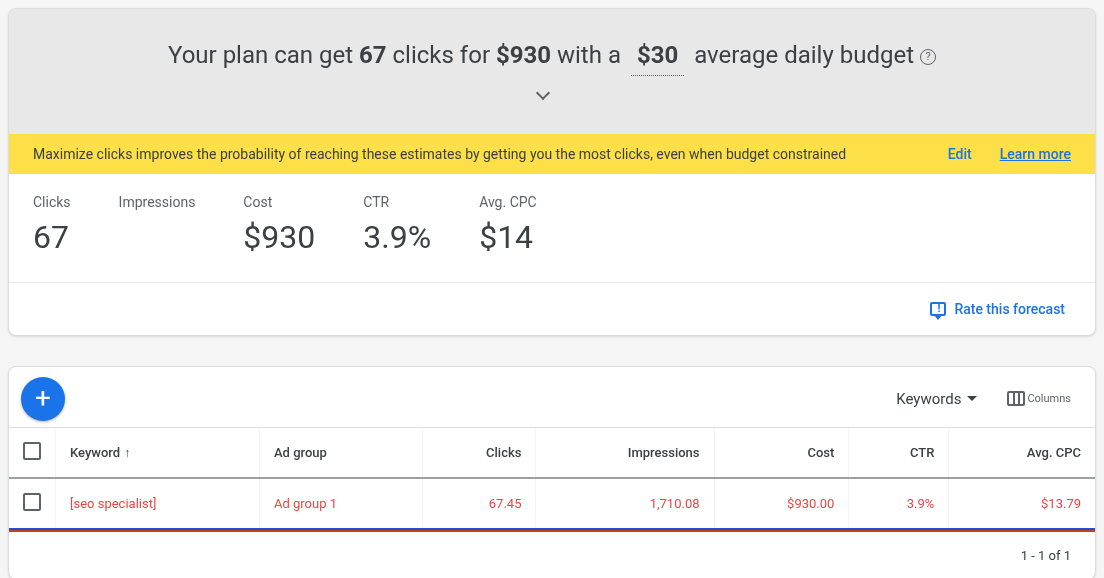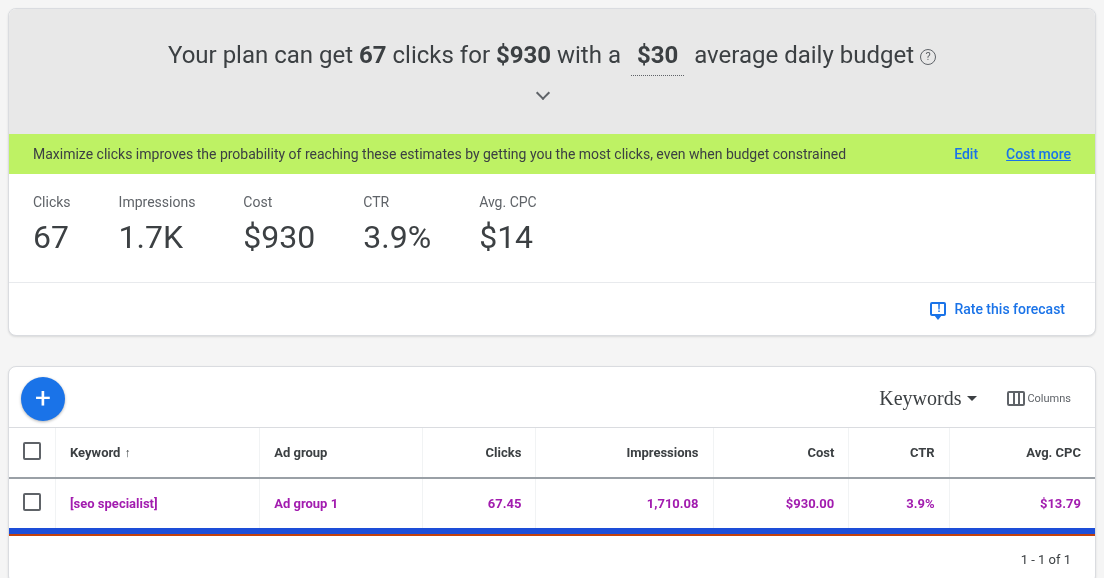--- a/index.html
+++ b/index.html
@@ -57,21 +57,21 @@
     border-right: 2px solid #5f6368;
     border-bottom: 2px solid #5f6368;
     transform: rotate(45deg);
     margin-right: 8px;
     margin-top: -6px;
   }
   .chevron-wrap { position: relative; padding-right: 10px; }
   .cursor-pos { position: absolute; right: -2px; top: 16px; }
 
   .info-bar {
-    background: #bef264;
+    background: #fde047;
     padding: 12px 24px;
     display: flex;
     align-items: center;
     font-size: 14px;
     color: #3c4043;
   }
   .info-bar .spacer { flex: 1; }
   .link { color: #1a73e8; font-weight: 500; cursor: pointer; }
   .link + .link { margin-left: 28px; }
   .link.underline { text-decoration: underline; }
@@ -140,26 +140,25 @@
     color: #fff;
     font-size: 28px;
     cursor: pointer;
     box-shadow: 0 1px 3px rgba(0,0,0,.3);
   }
   .fab span { margin-top: -3px; }
   .toolbar-spacer { flex: 1; }
   .keywords-dd {
     display: inline-flex;
     align-items: center;
-    font-size: 20px;
+    font-size: 15px;
     color: #3c4043;
     cursor: pointer;
     margin-right: 30px;
     gap: 6px;
-    font-family: Liberation Serif, serif;
   }
   .dd-caret {
     width: 0; height: 0;
     border-left: 5px solid transparent;
     border-right: 5px solid transparent;
     border-top: 5px solid #3c4043;
   }
   .columns-btn {
     display: flex;
     flex-direction: row;
@@ -189,25 +188,25 @@
     color: #3c4043;
     border-top: 1px solid #dadce0;
     border-bottom: 2px solid #9aa0a6;
     padding: 14px 14px;
     background: #fff;
   }
   table.data th.left { text-align: left; }
   table.data td {
     text-align: right;
     padding: 14px 14px;
-    border-bottom: 6px solid #1d4ed8;
-    color: #a21caf;
+    border-bottom: 2px solid #1d4ed8;
+    color: #ef4444;
   }
   table.data td.left { text-align: left; }
-  table.data th + th, table.data td + td { border-left: 1px solid #f1f3f4; font-weight: bold; }
+  table.data th + th, table.data td + td { border-left: 1px solid #f1f3f4; }
   .checkbox {
     width: 18px; height: 18px;
     border: 2px solid #5f6368;
     border-radius: 2px;
     display: inline-block;
     cursor: pointer;
   }
   .checkbox-cell { width: 46px; text-align: center !important; }
   .sort-arrow {
     display: inline-block;
@@ -238,31 +237,30 @@
             <path d="M0 0 L0 15 L4 12 L6.5 18 L8.7 17 L6.3 11 L11 11 Z" fill="#000"></path>
           </svg>
       </span>
     </div>
   </div>
 
   <div class="info-bar">
     <span>Maximize clicks improves the probability of reaching these estimates by getting you the most clicks, even when budget constrained</span>
     <span class="spacer"></span>
     <span class="link">Edit</span>
-    <span class="link underline">Cost more</span>
+    <span class="link underline">Learn more</span>
   </div>
 
   <div class="stats-row">
     <div class="stat-block">
       <div class="label">Clicks</div>
       <div class="value">67</div>
     </div>
     <div class="stat-block">
       <div class="label">Impressions</div>
-      <div class="value">1.7K</div>
     </div>
     <div class="stat-block">
       <div class="label">Cost</div>
       <div class="value">$930</div>
     </div>
     <div class="stat-block">
       <div class="label">CTR</div>
       <div class="value">3.9%</div>
     </div>
     <div class="stat-block">

